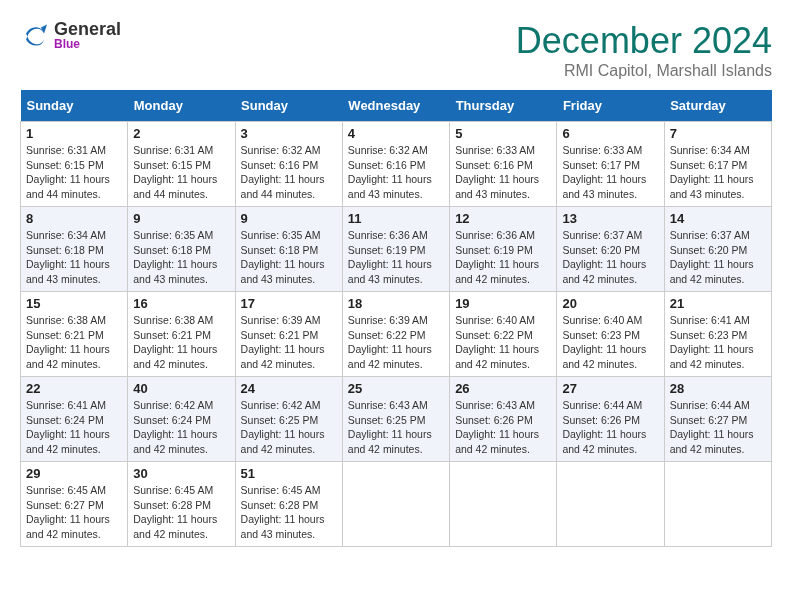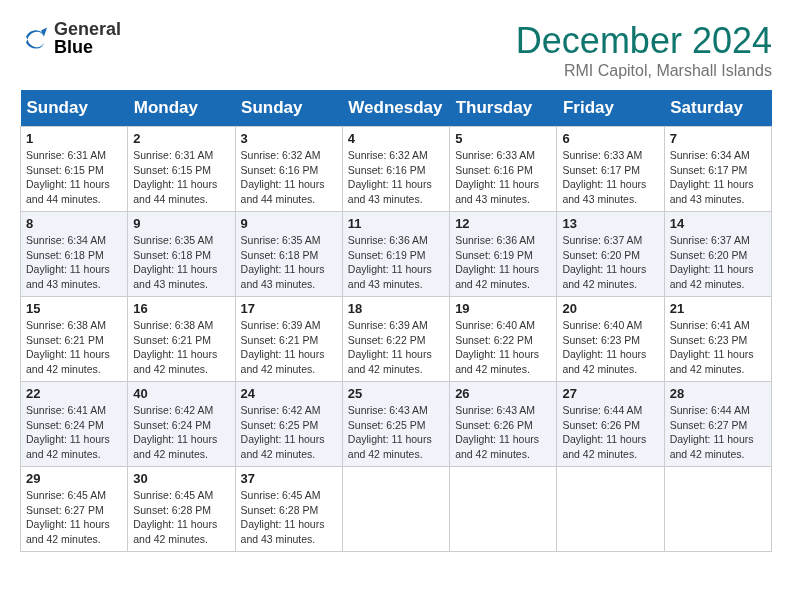--- a/index.html
+++ b/index.html
@@ -25,23 +25,23 @@
       display: flex;
       flex-direction: column;
       line-height: 1;
     }
     .logo-general {
       font-size: 18px;
       font-weight: bold;
       color: #333;
     }
     .logo-blue {
-      font-size: 18px;
-      font-weight: bold;
-      color: #000000;
+      font-size: 12px;
+      font-weight: bold;
+      color: #a21caf;
     }
     .logo-icon {
       width: 30px;
       height: 30px;
     }
     .title-area {
       text-align: right;
     }
     .month-title {
       font-size: 36px;
@@ -55,21 +55,21 @@
     .calendar-table {
       width: 100%;
       border-collapse: collapse;
       font-size: 11px;
     }
     .calendar-table th {
       background-color: #1a6bb5;
       color: white;
       padding: 8px 6px;
       text-align: left;
-      font-size: 17px;
+      font-size: 13px;
       font-weight: bold;
       margin-left: 30px;
     }
     .calendar-table td {
       border: 1px solid #ccc;
       vertical-align: top;
       padding: 4px 5px;
       height: 85px;
       width: calc(100% / 7);
       background: #fff;
@@ -252,21 +252,21 @@
       <tr>
         <td>
           <span class="day-number">29</span>
           <div class="day-info">Sunrise: 6:45 AM<br>Sunset: 6:27 PM<br>Daylight: 11 hours and 42 minutes.</div>
         </td>
         <td>
           <span class="day-number">30</span>
           <div class="day-info">Sunrise: 6:45 AM<br>Sunset: 6:28 PM<br>Daylight: 11 hours and 42 minutes.</div>
         </td>
         <td>
-          <span class="day-number">37</span>
+          <span class="day-number">51</span>
           <div class="day-info">Sunrise: 6:45 AM<br>Sunset: 6:28 PM<br>Daylight: 11 hours and 43 minutes.</div>
         </td>
         <td class="empty-cell"></td>
         <td class="empty-cell"></td>
         <td class="empty-cell"></td>
         <td class="empty-cell"></td>
       </tr>
     </tbody>
 </table>
 

